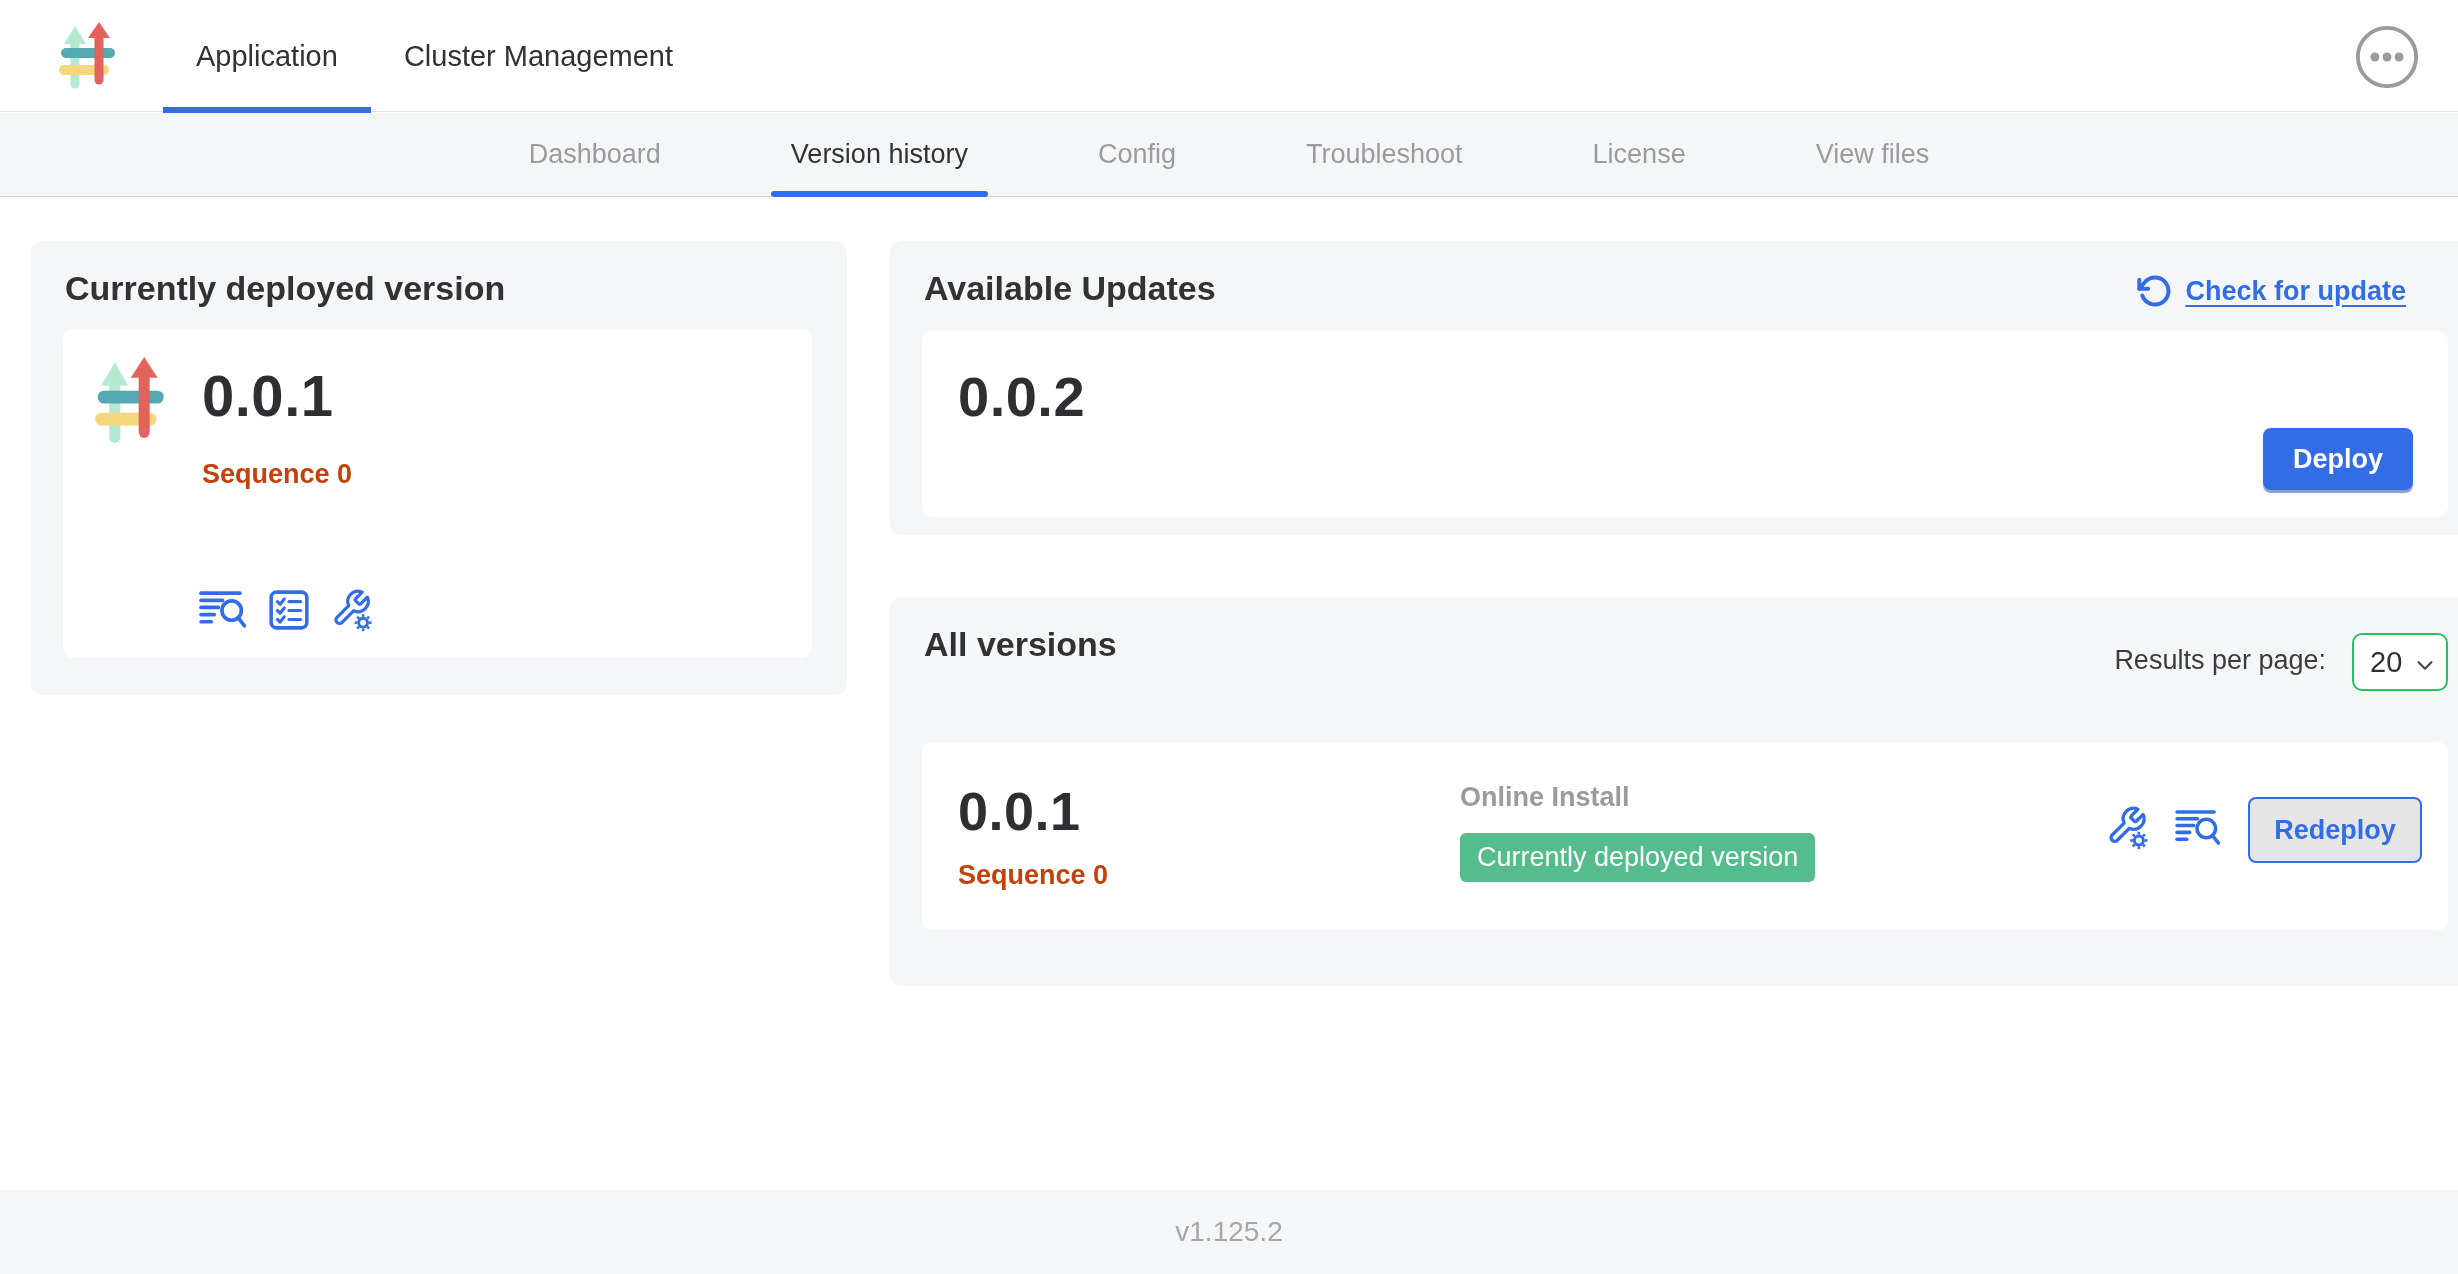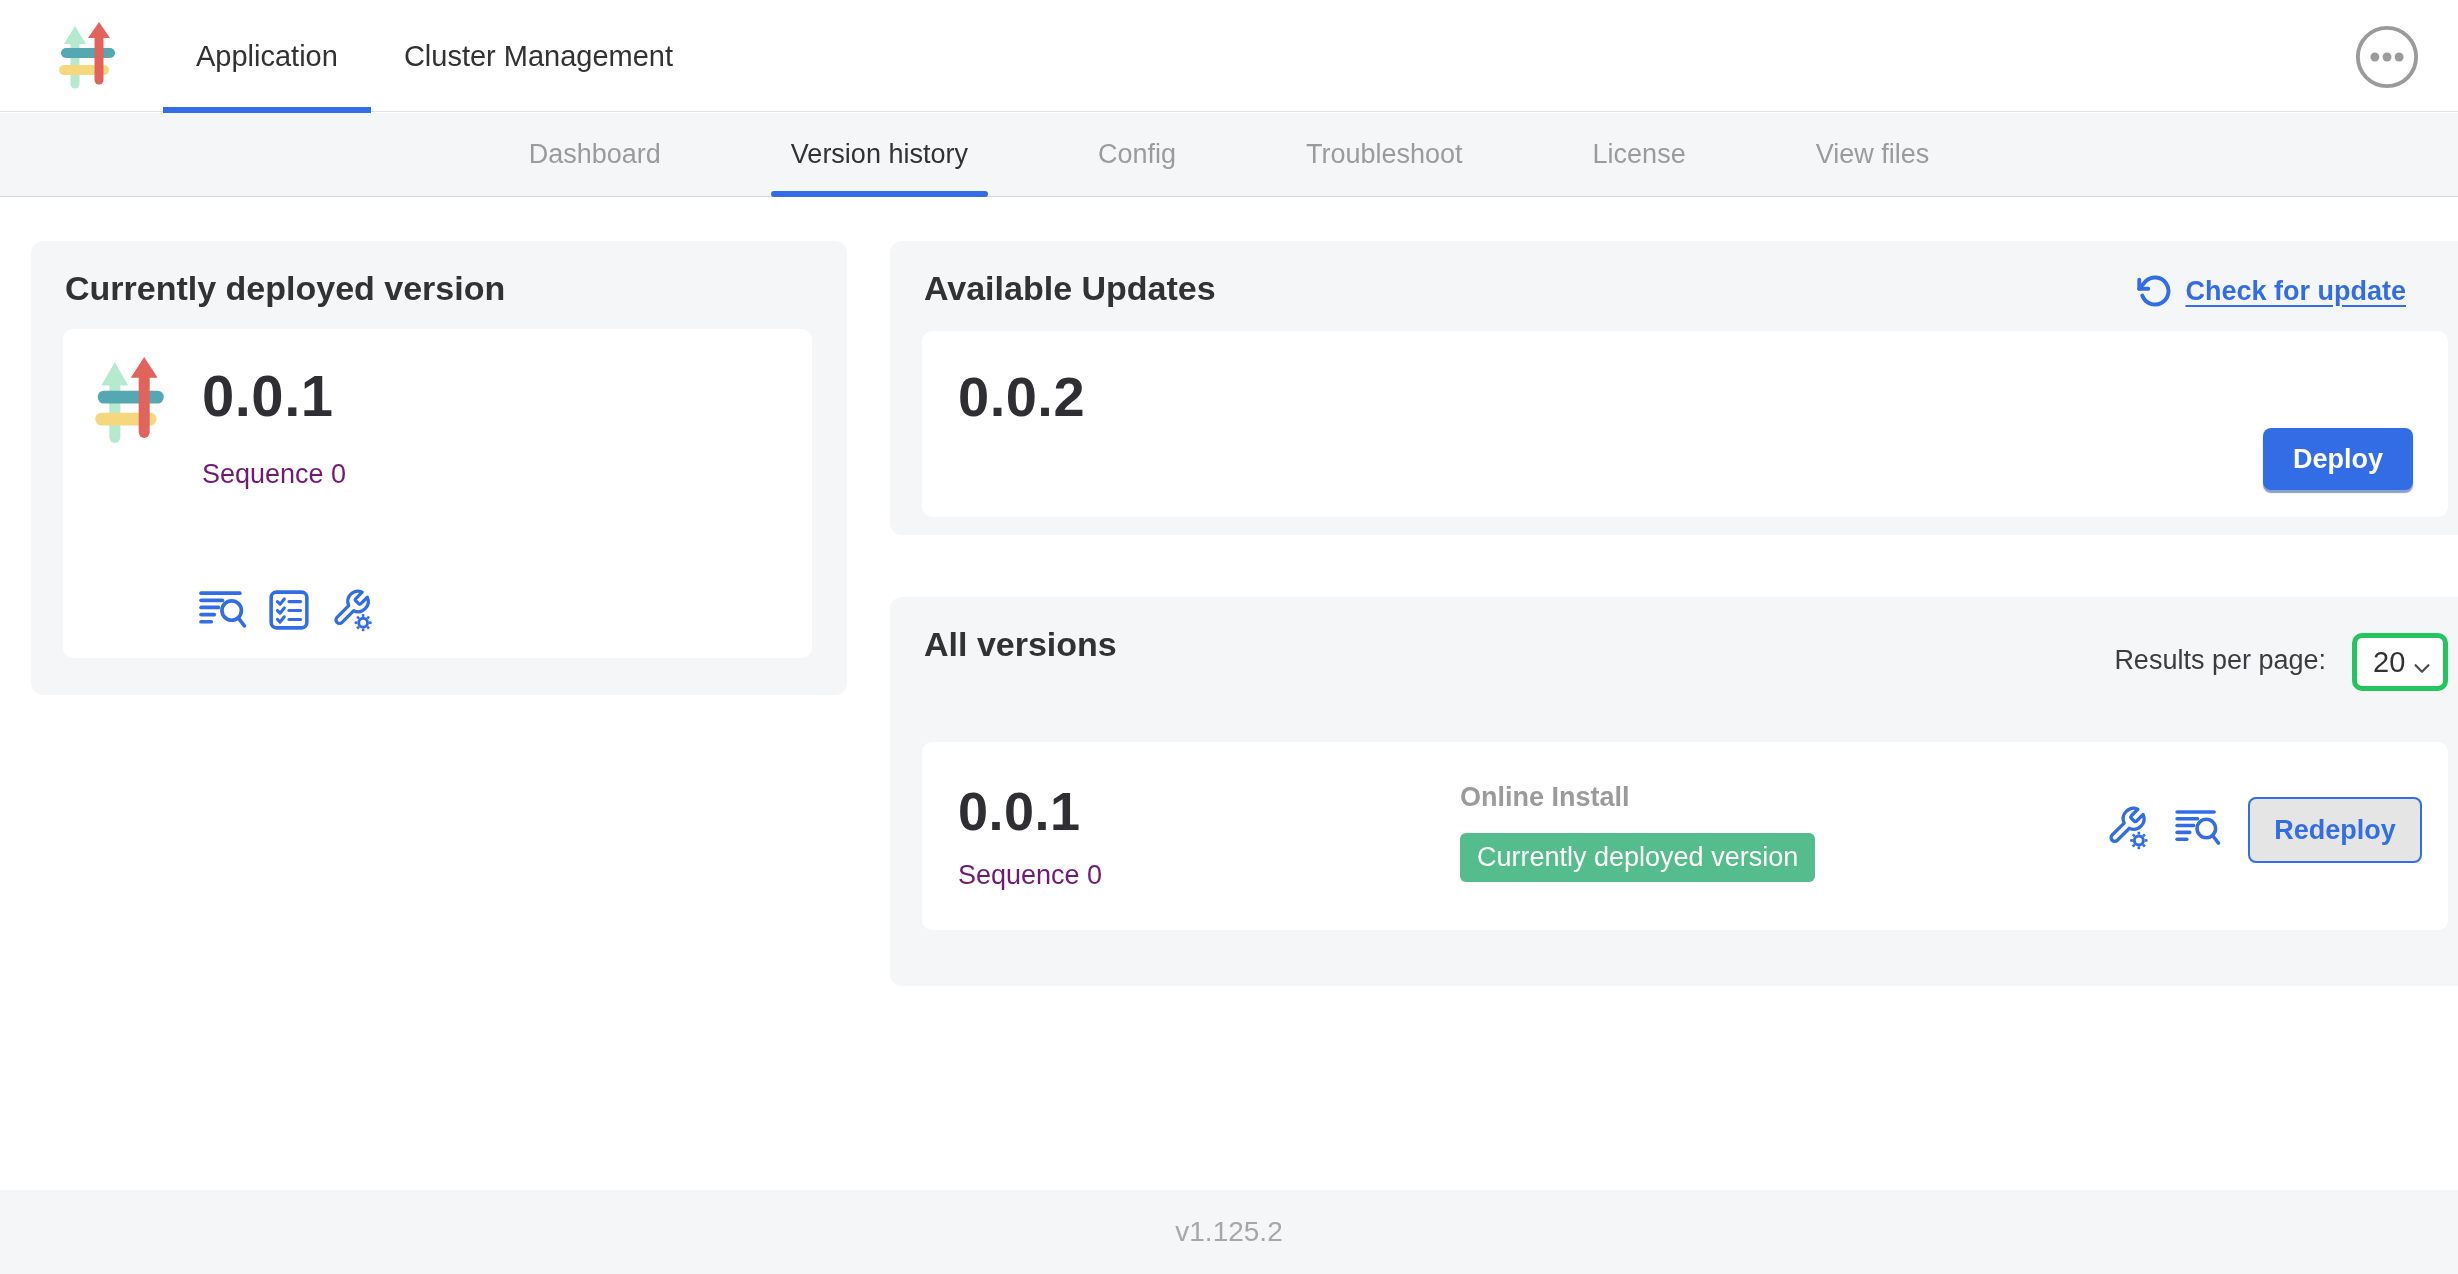--- a/index.html
+++ b/index.html
@@ -19,21 +19,21 @@
   .subnav { position: absolute; top: 113px; left: 0; right: 0; height: 84px; background: #f5f6f8; border-bottom: 1px solid #d2d5d8; display: flex; justify-content: center; gap: 90px; z-index: 4; }
   .subnav-item { position: relative; display: flex; align-items: center; height: 100%; padding: 0 20px; font-size: 27px; color: #9b9b9b; cursor: pointer; }
   .subnav-item.active { color: #323232; }
   .subnav-item.active::after { content: ""; position: absolute; left: 0; right: 0; bottom: -1px; height: 6px; background: #326de6; border-radius: 3px; }
 
   
   .gray-card { background: #f5f6f8; border-radius: 12px; position: absolute; }
   .card-title { position: absolute; left: 34px; top: 28px; font-size: 34px; font-weight: 700; color: #323232; }
   .white-card { position: absolute; background: #fff; border-radius: 10px; }
   .big-version { position: absolute; font-weight: 700; color: #2e2e33; line-height: 1; letter-spacing: 0.5px; }
-  .muted { color: #701a75; }
+  .muted { color: #c2410c; font-weight: bold; }
   .icon-btn { background: none; border: none; padding: 0; cursor: pointer; display: inline-flex; align-items: center; }
 
   
   .cv-card { left: 31px; top: 241px; width: 816px; height: 454px; }
   .cv-inner { left: 32px; top: 88px; width: 749px; height: 329px; }
   .cv-logo { position: absolute; left: 31px; top: 28px; width: 71px; height: 88px; }
   .cv-version { left: 139px; top: 38px; font-size: 58px; }
   .cv-seq { position: absolute; left: 139px; top: 130px; font-size: 27px; }
   .cv-deployed { position: absolute; left: 139px; top: 198px; font-size: 27px; color: #c3c6ca; }
   .cv-actions { position: absolute; left: 136px; top: 258px; display: flex; gap: 20px; align-items: center; }
@@ -44,21 +44,21 @@
   .au-check-label { font-size: 27px; font-weight: 600; color: #326de6; text-decoration: underline; text-underline-offset: 5px; }
   .au-inner { left: 32px; top: 90px; right: 24px; height: 186px; }
   .au-version { left: 36px; top: 38px; font-size: 56px; }
   .au-released { position: absolute; left: 36px; top: 118px; font-size: 27px; color: #9b9b9b; }
   .au-released b { font-weight: 700; }
   .deploy-btn { position: absolute; right: 35px; top: 59px; width: 150px; height: 62px; background: #326de6; color: #fff; font-family: inherit; font-size: 27px; font-weight: 700; border: none; border-radius: 8px; box-shadow: 0 3px 1px rgba(42, 82, 170, 0.55); cursor: pointer; margin-top: 38px; }
 
   
   .av-card { left: 890px; top: 597px; right: -14px; height: 389px; }
   .av-rpp-label { position: absolute; right: 146px; top: 48px; font-size: 27px; color: #3c3c3f; }
-  .av-select { position: absolute; right: 24px; top: 36px; width: 96px; height: 58px; background: #fff; border: 5px solid #22c55e; border-radius: 10px; display: flex; align-items: center; padding-left: 16px; font-size: 29px; color: #323232; cursor: pointer; }
+  .av-select { position: absolute; right: 24px; top: 36px; width: 96px; height: 58px; background: #fff; border: 2px solid #22c55e; border-radius: 10px; display: flex; align-items: center; padding-left: 16px; font-size: 29px; color: #323232; cursor: pointer; }
   .av-select .chev { position: absolute; right: 10px; top: 19px; }
   .row-card { left: 32px; top: 145px; right: 24px; height: 188px; }
   .row-version { left: 36px; top: 42px; font-size: 54px; }
   .row-seq { position: absolute; left: 36px; top: 118px; font-size: 27px; }
   .row-mid { position: absolute; left: 538px; top: 40px; }
   .row-type { font-size: 27px; font-weight: 600; color: #9b9b9b; }
   .row-badge { display: inline-block; margin-top: 20px; background: #55bd8d; color: #fff; font-size: 27px; padding: 9px 17px; border-radius: 6px; }
   .row-icons { position: absolute; right: 226px; top: 62px; display: flex; gap: 24px; align-items: center; }
   .redeploy-btn { position: absolute; right: 26px; top: 55px; width: 174px; height: 66px; background: #e5e5e5; border: 2px solid #326de6; color: #326de6; font-family: inherit; font-size: 27px; font-weight: 700; border-radius: 8px; cursor: pointer; }
 

